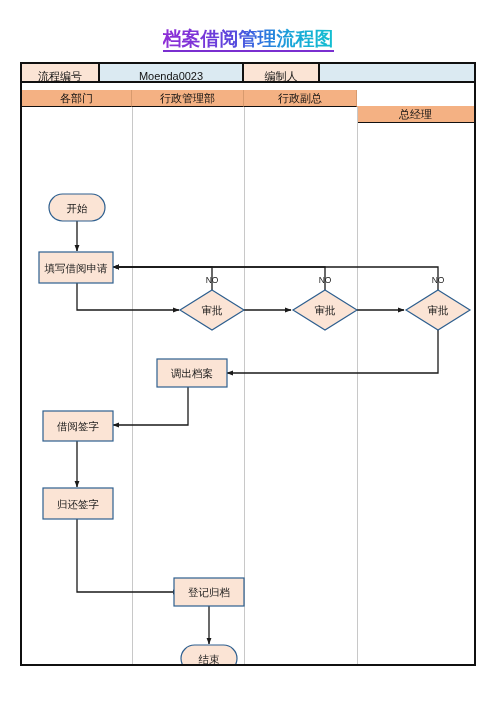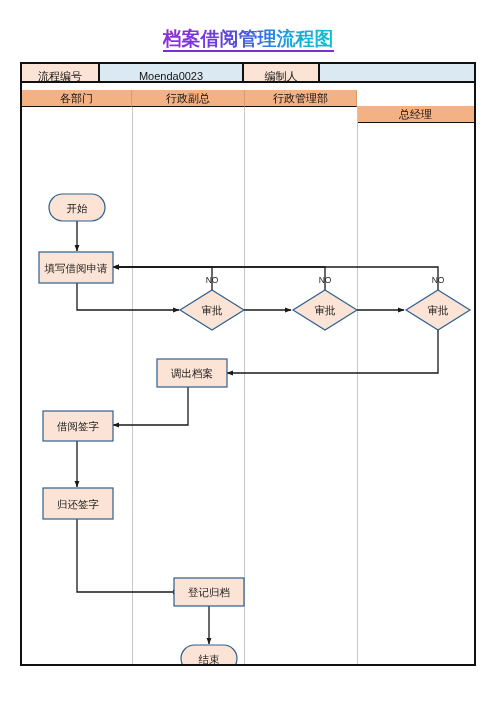--- a/index.html
+++ b/index.html
@@ -128,22 +128,22 @@
 
   <div id="meta-row">
     <div class="meta-cell meta-label" style="width:78px">流程编号</div>
     <div class="meta-cell meta-value" style="width:144px">Moenda0023</div>
     <div class="meta-cell meta-label" style="width:76px">编制人</div>
     <div class="meta-cell meta-value last" style="width:154px"></div>
   </div>
 
   <div id="lane-head">
     <div class="lane-title" style="width:110px">各部门</div>
+    <div class="lane-title" style="width:112px">行政管理部</div>
     <div class="lane-title" style="width:113px">行政副总</div>
-    <div class="lane-title" style="width:112px">行政管理部</div>
     <div class="lane-title last" style="width:117px">总经理</div>
   </div>
 
   <div id="canvas">
     <svg width="452" height="557" viewBox="0 0 452 557" xmlns="http://www.w3.org/2000/svg" font-family="Liberation Sans, DejaVu Sans, sans-serif">
 
       <defs>
         <marker id="arrow" markerWidth="7" markerHeight="7" refX="6.4" refY="2.6" orient="auto" markerUnits="userSpaceOnUse">
           <path d="M0,0 L7,2.6 L0,5.2 z" fill="#1a1a1a"></path>
         </marker>

